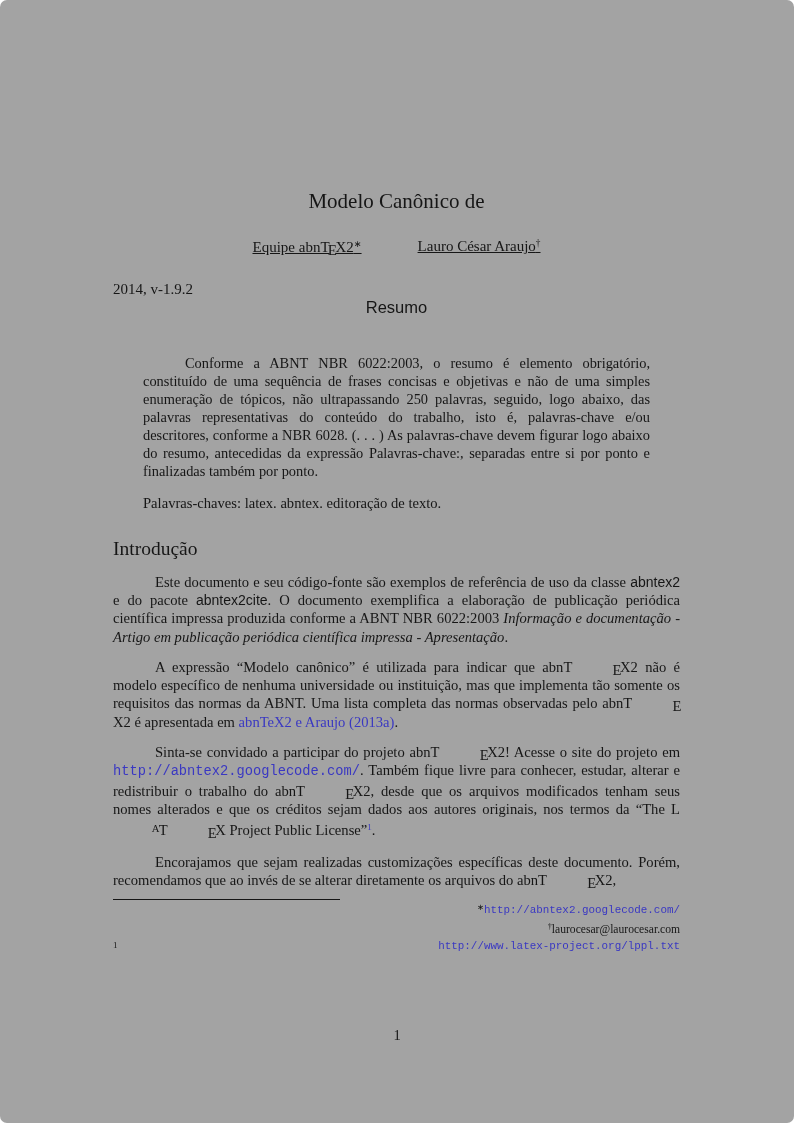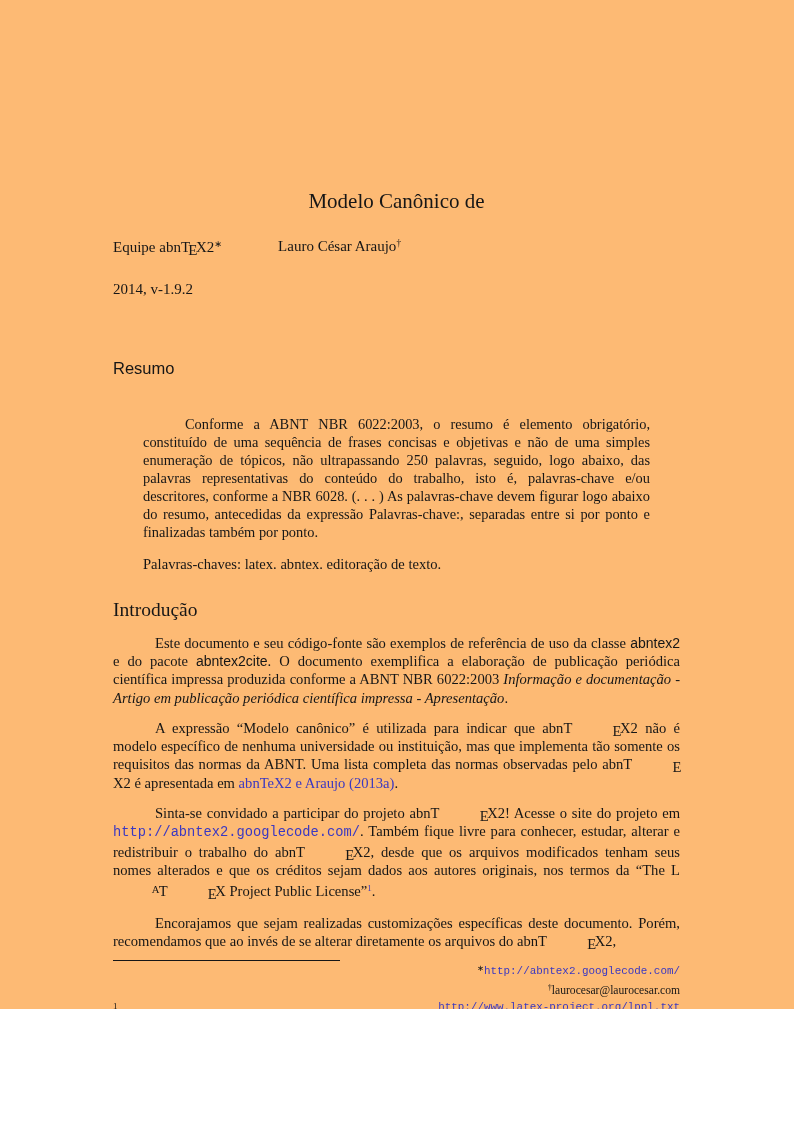--- a/index.html
+++ b/index.html
@@ -1,55 +1,57 @@
 <!DOCTYPE html>
 <html lang="pt" style="--link: #3a38c2; --text: #161616;"><head>
 <meta charset="utf-8">
 <style>
   html, body { margin: 0; padding: 0; background: #ffffff; }
   .page {
     position: relative;
     width: 794px;
-    height: 1009px;
-    background: #fdba74;
+    height: 1123px;
+    background: #a3a3a3;
     font-family: "Liberation Serif", serif;
     color: #161616;
     overflow: hidden;
+    border-radius: 7px;
   }
   .content {
     position: absolute;
     left: 113px;
     top: 0;
     width: 567px;
   }
   
   .doc-title {
     margin: 186px 0 0 0;
     font-weight: normal;
     font-size: 21px;
     line-height: 31px;
     text-align: center;
   }
   .authors {
     margin-top: 21px;
     display: flex;
-    justify-content: flex-start;
+    justify-content: center;
     gap: 56px;
     font-size: 15px;
+    text-decoration: underline;
   }
   .date-line {
     margin-top: 25px;
     text-align: left;
     font-size: 15px;
   }
   
   .abstract-heading {
-    margin-top: 61px;
     font-family: "Liberation Sans", sans-serif;
     font-size: 16.5px;
+    text-align: center;
   }
   .abstract-body {
     margin: 37px 30px 0 30px;
     font-size: 14.4px;
     line-height: 18px;
     text-align: justify;
     text-indent: 42px;
   }
   .keywords {
     margin: 14px 30px 0 30px;

